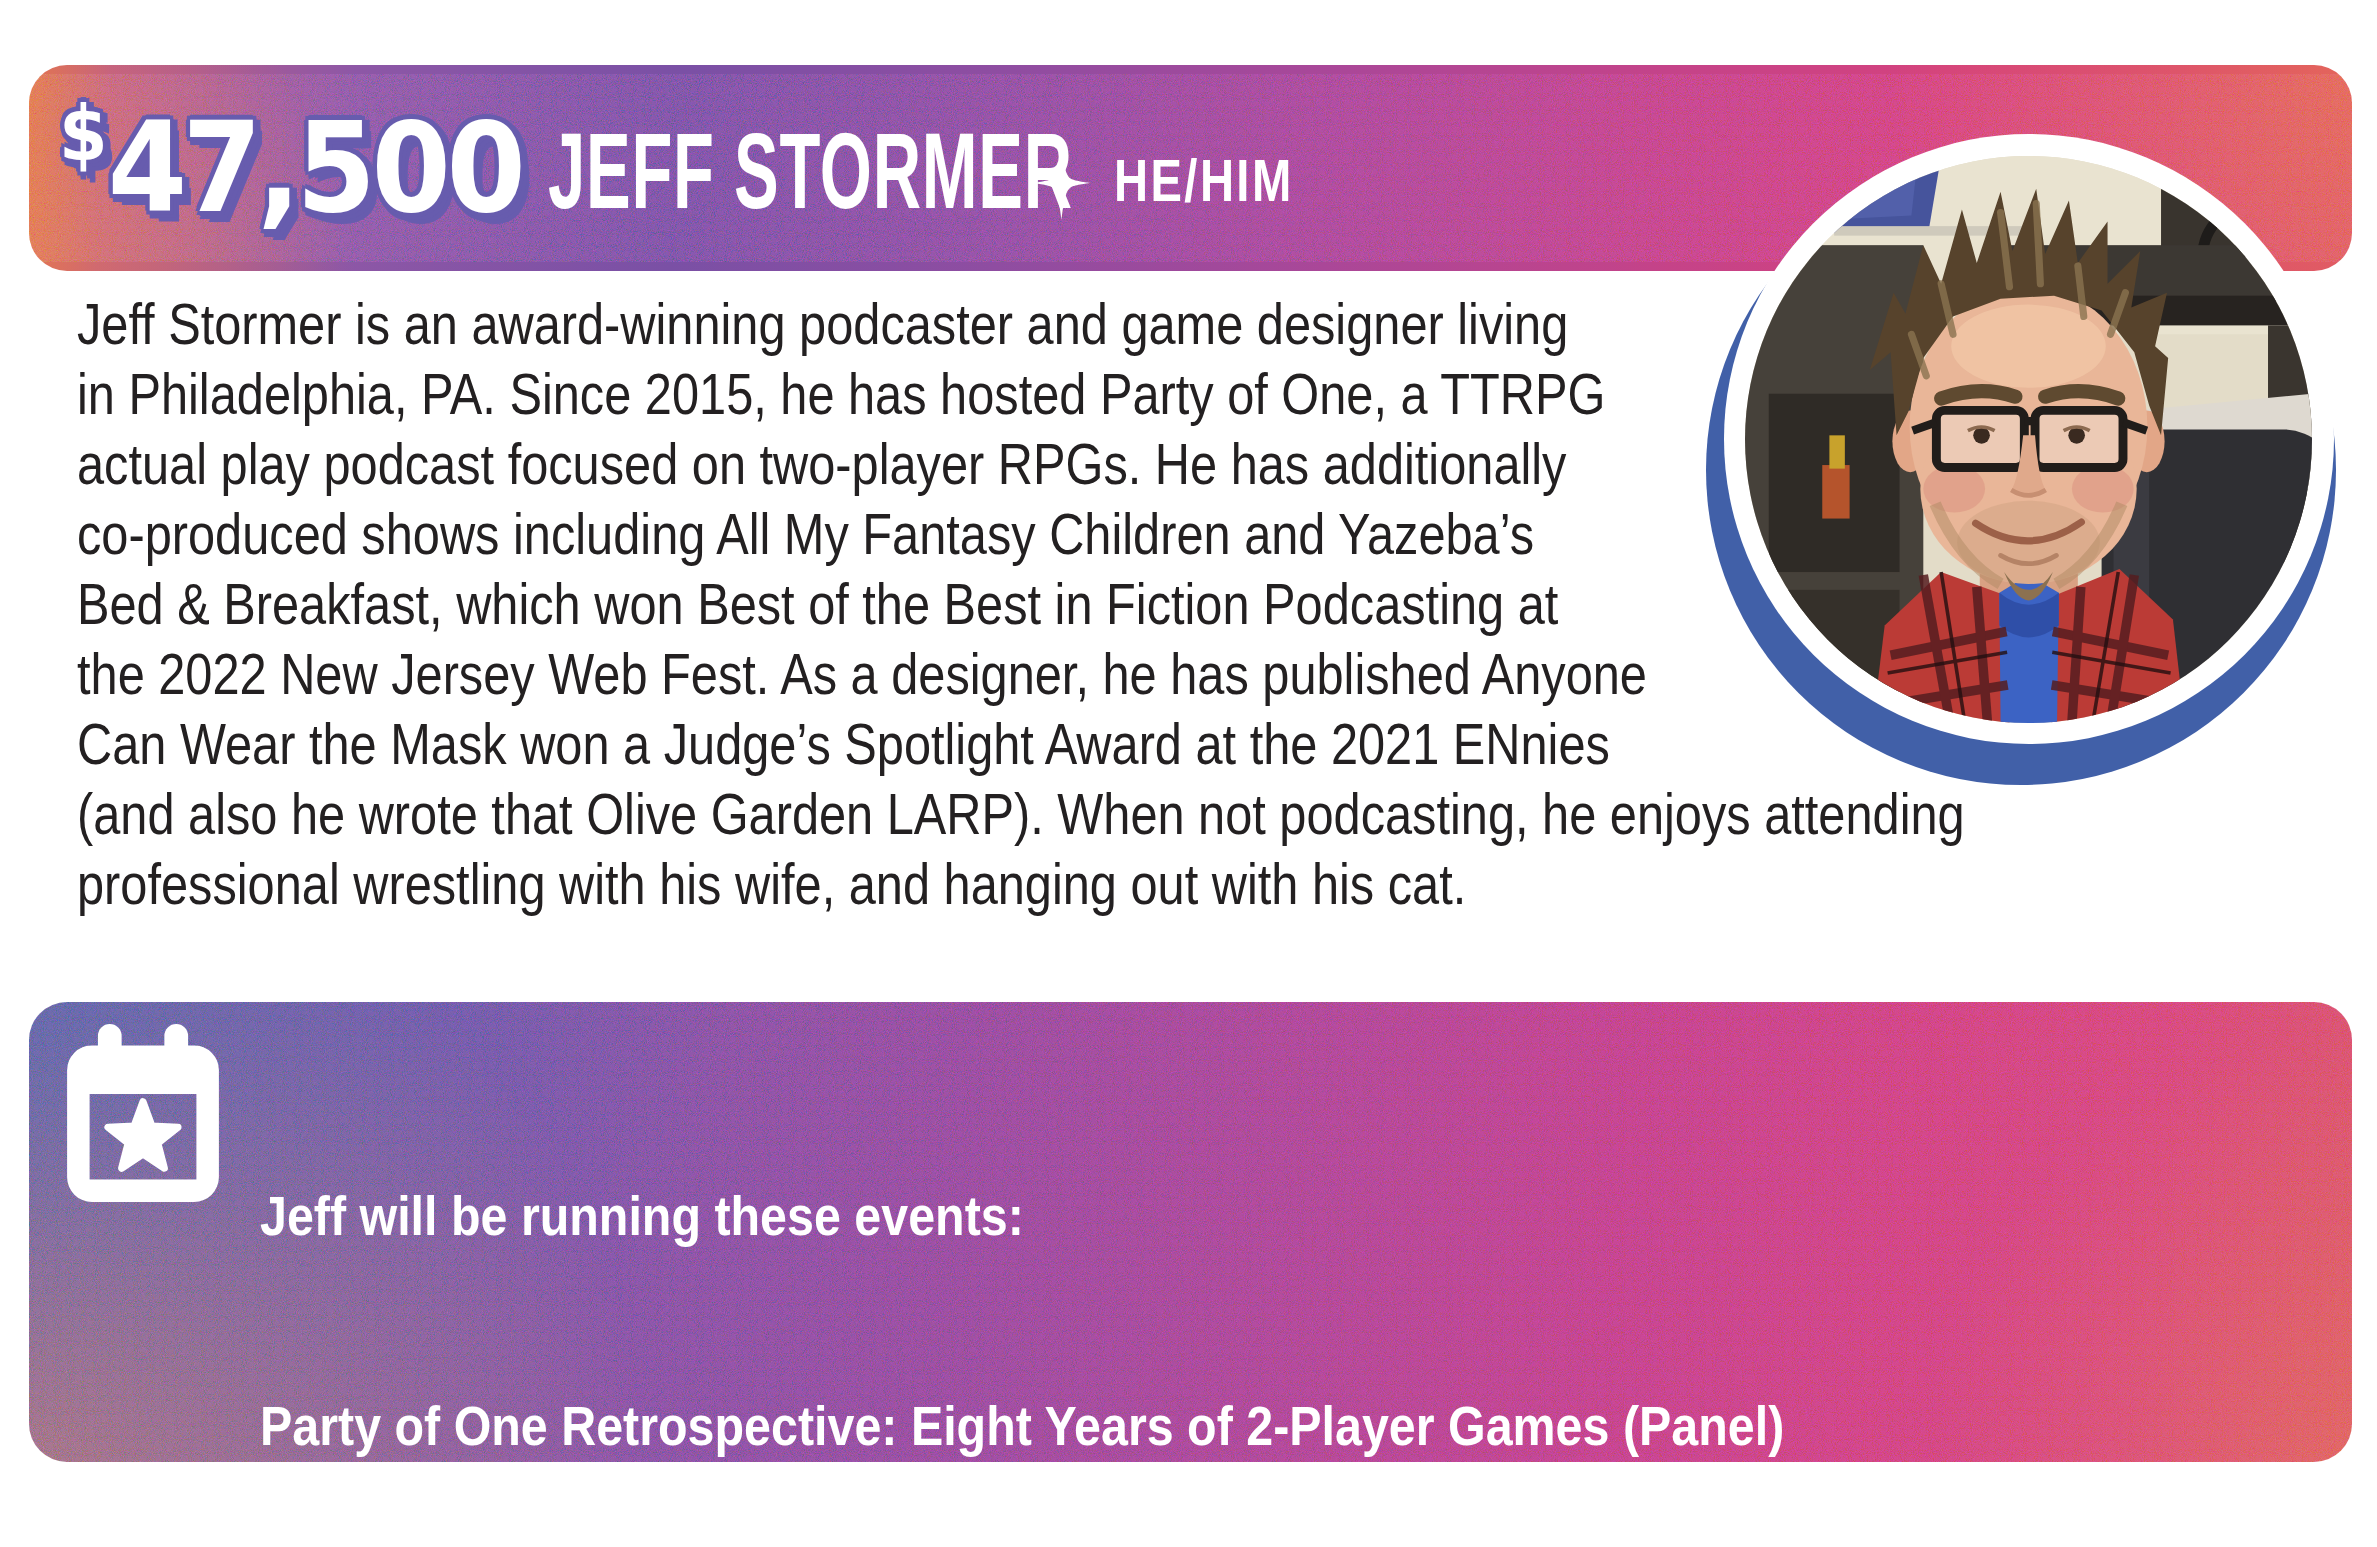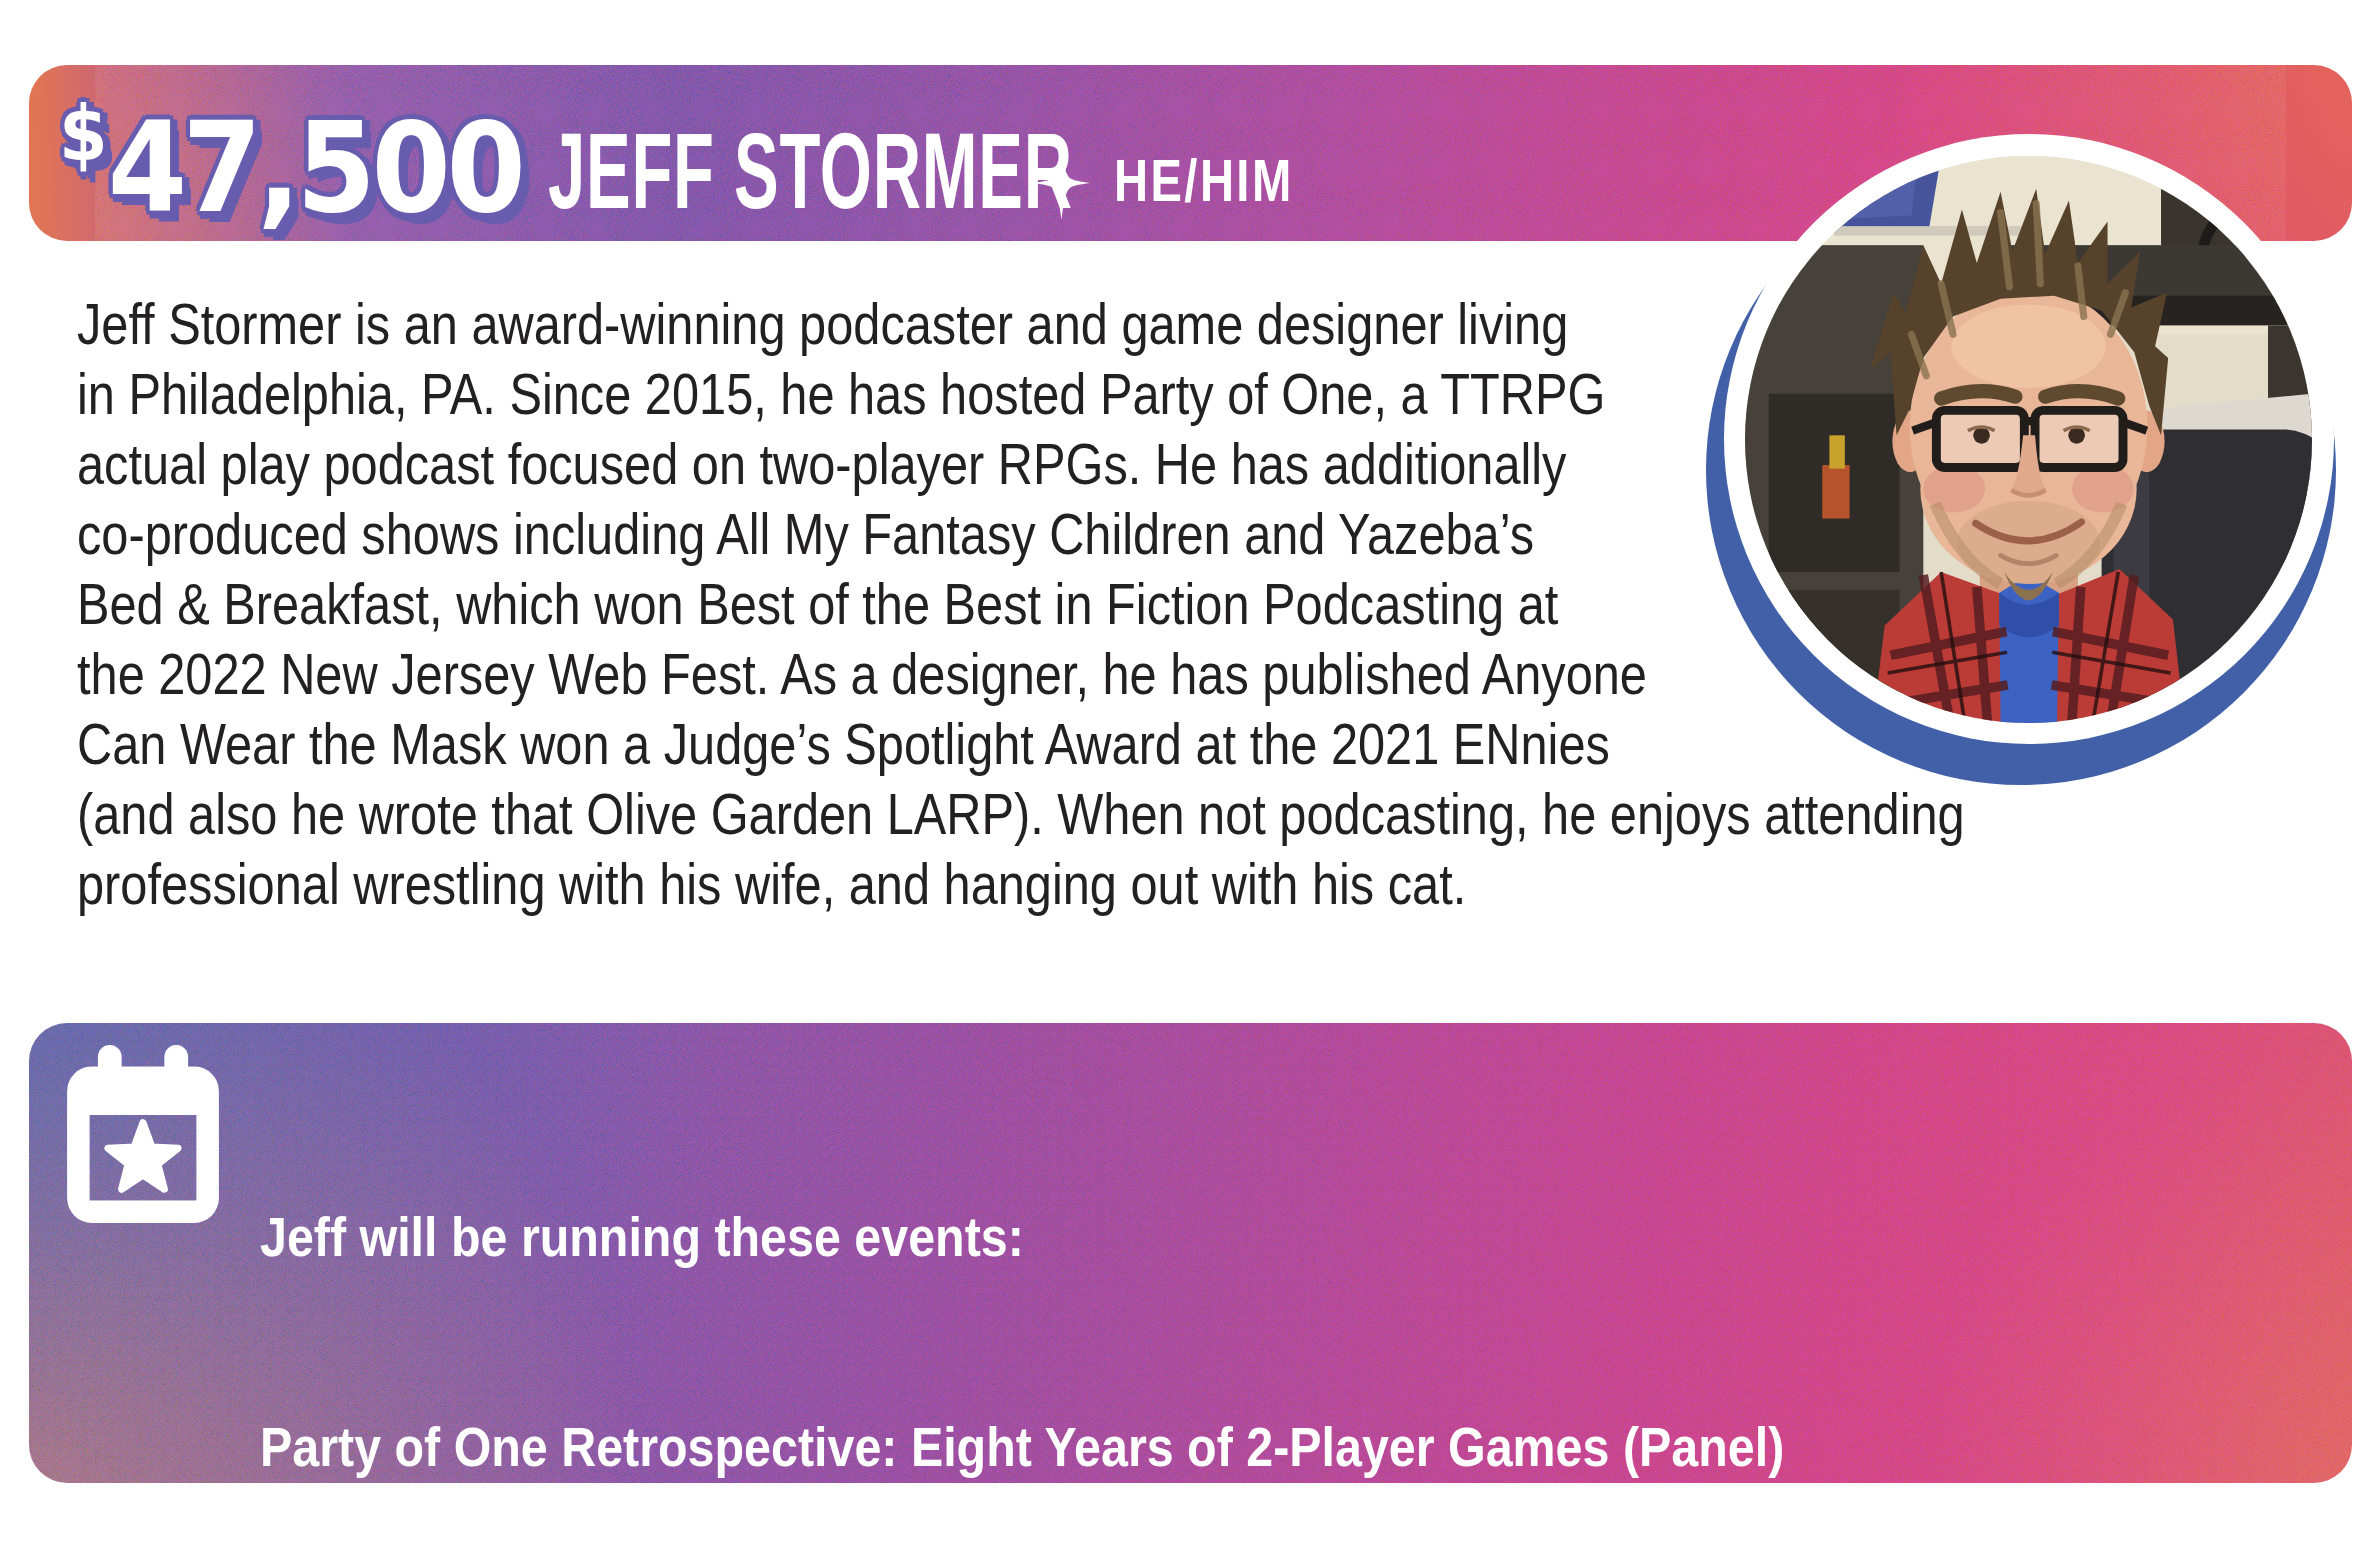--- a/index.html
+++ b/index.html
@@ -6,28 +6,28 @@
   .page{
     position:relative;
     width:2377px;height:1548px;
     background:#ffffff;
     overflow:hidden;
     font-family:"Liberation Sans", sans-serif;
   }
   
   .banner{position:absolute;left:28.5px;width:2323px;border-radius:38px;overflow:hidden;}
   .banner-top{
-    top:65px;height:176px;
+    top:65px;height:206px;
     background:
       radial-gradient(circle at 100% 0%, rgba(236,128,66,.45), rgba(236,128,66,0) 20%),
       radial-gradient(circle at 0% 100%, rgba(231,120,80,.55), rgba(231,120,80,0) 14%),
       linear-gradient(94deg,#e2744f 0%,#bf5f87 3.5%,#8d57a6 14%,#7a50a5 28%,#8f4da1 42%,#aa4798 56%,#c44389 70%,#d4427e 82%,#d8447a 92%,#dd4f6e 100%);
   }
   .banner-events{
-    top:1023px;height:460px;
+    top:1002px;height:460px;
     background:
       radial-gradient(circle at 0% 0%, rgba(80,95,175,.55), rgba(80,95,175,0) 30%),
       radial-gradient(circle at 0% 100%, rgba(226,122,92,.65), rgba(226,122,92,0) 26%),
       radial-gradient(circle at 100% 100%, rgba(233,120,80,.35), rgba(233,120,80,0) 18%),
       linear-gradient(97deg,#5e5fa9 0%,#6b58a7 10%,#7e51a3 24%,#94499c 40%,#ad4493 55%,#c24089 68%,#d0417f 80%,#d64579 90%,#da5168 100%);
   }
   .grain{position:absolute;inset:0;width:100%;height:100%;mix-blend-mode:overlay;opacity:.45;pointer-events:none;}
   
   .amount{
     position:absolute;left:30px;top:24px;

